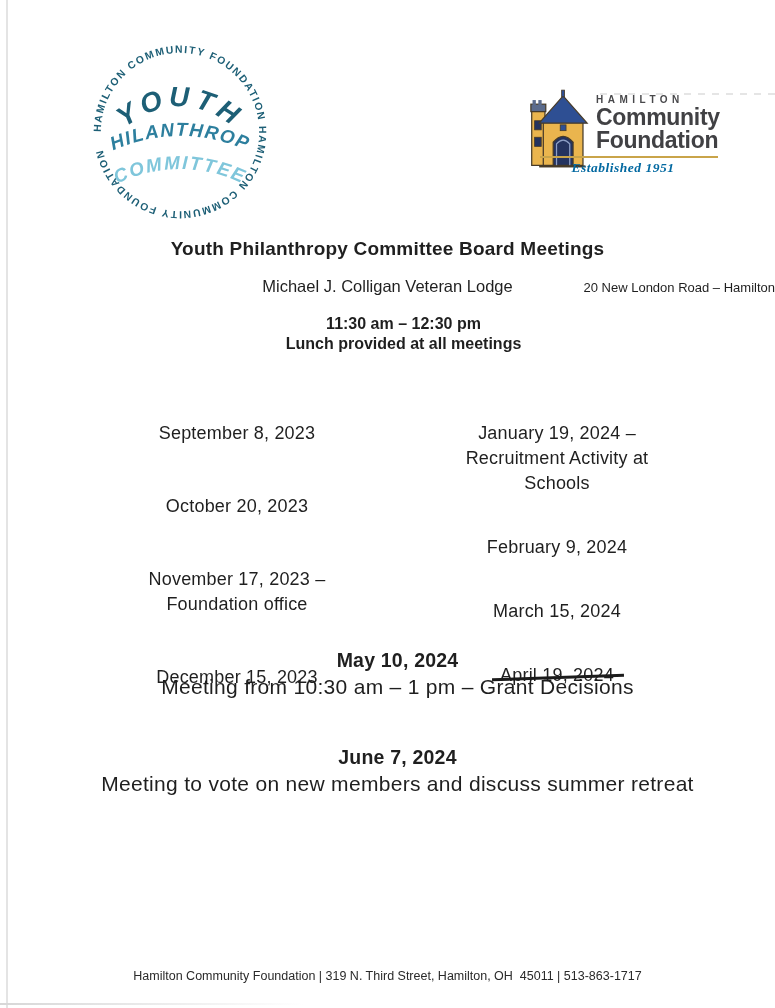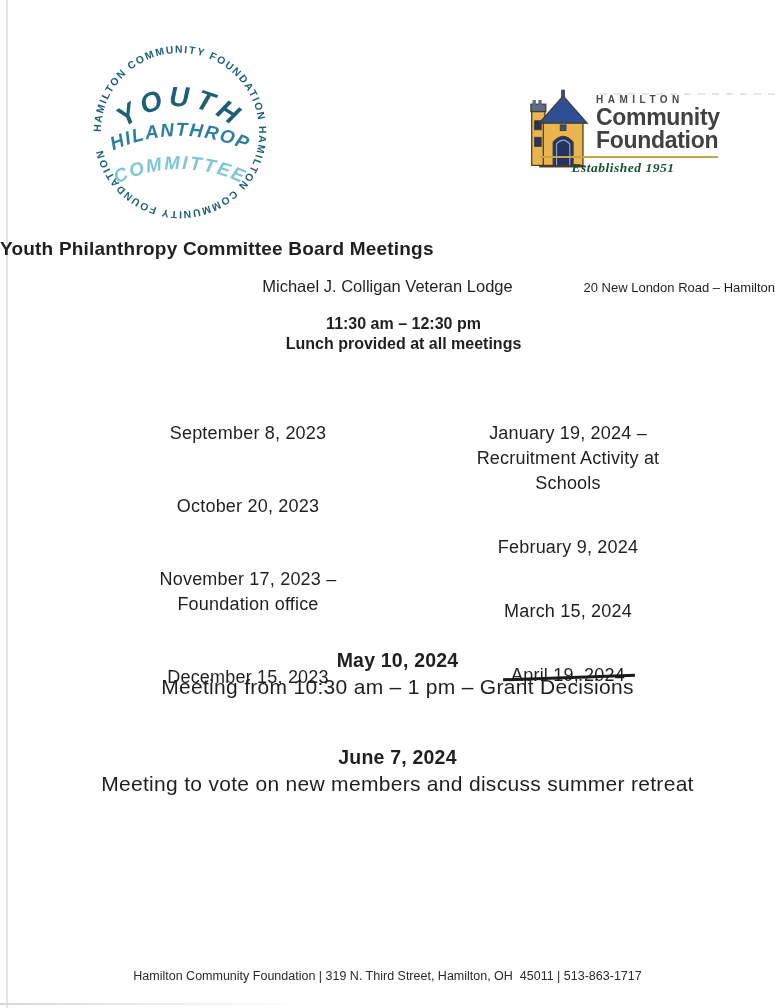--- a/index.html
+++ b/index.html
@@ -26,32 +26,32 @@
 
   
   .hcf-logo { position:absolute; left:524px; top:84px; width:198px; height:106px; }
   .hcf-house { position:absolute; left:2px; top:2px; width:66px; height:86px; }
   .hcf-text  { position:absolute; left:72px; top:10px; width:126px; text-align:left; }
   .hcf-caps  { font-size:10px; font-weight:bold; letter-spacing:4.5px; color:#48484b; }
   .hcf-name  { font-size:23px; font-weight:bold; color:#414144; line-height:21px; letter-spacing:-0.3px; margin-top:2px; }
   .hcf-rule  { position:absolute; left:16px; right:4px; top:72px; height:2px; background:#c9a44a; }
   .hcf-tagline { position:absolute; left:0; right:0; top:76px; text-align:center;
                  font-family:"Liberation Serif", serif; font-style:italic; font-weight:bold;
-                 font-size:13.5px; color:#14532d; letter-spacing:0.5px; }
+                 font-size:13.5px; color:#0369a1; letter-spacing:0.5px; }
 
   
-  .title   { position:absolute; top:238px; left:0; width:100%; 
+  .title   { position:absolute; top:238px; left:0; width:100%; text-align:center;
              font-size:19px; font-weight:bold; letter-spacing:0.2px; }
   .venue   { position:absolute; top:277px; left:0; width:100%; text-align:center; font-size:16.5px; }
   .address { position:absolute; top:280px; left:0; width:100%; text-align:right; font-size:13px; }
   .time    { position:absolute; top:315px; left:16px; width:100%; text-align:center; font-size:16px; font-weight:bold; }
   .lunch   { position:absolute; top:335px; left:16px; width:100%; text-align:center; font-size:16px; font-weight:bold; }
 
   
-  .schedule { position:absolute; top:396px; left:88px; width:640px; display:flex; }
+  .schedule { position:absolute; top:396px; left:77px; width:640px; display:flex; }
   .col { width:50%; text-align:center; font-size:18px; line-height:25px;
          letter-spacing:0.2px; white-space:pre-line; }
   .col-left  .date-item { margin-bottom:23px; }
   .col-right .date-item { margin-bottom:14px; }
   .date-item.struck { display:inline-block; position:relative; }
   .date-item.struck::after {
     content:""; position:absolute; left:-8px; right:-10px; top:52%; height:3px;
     background:#1b1b1b; transform:rotate(-2deg);
   }
 

